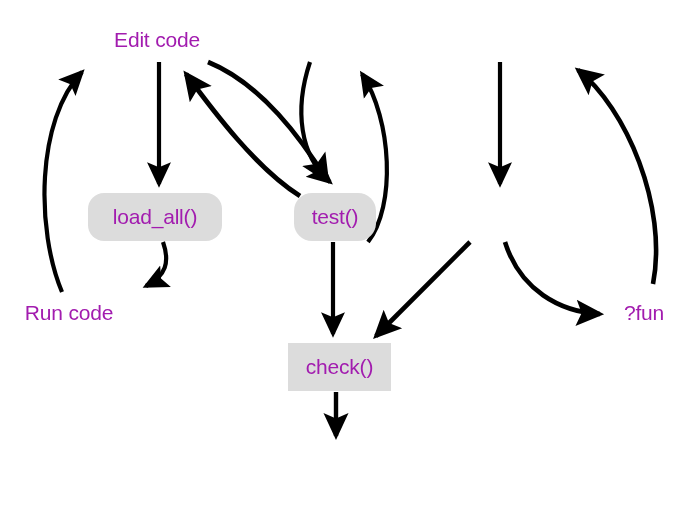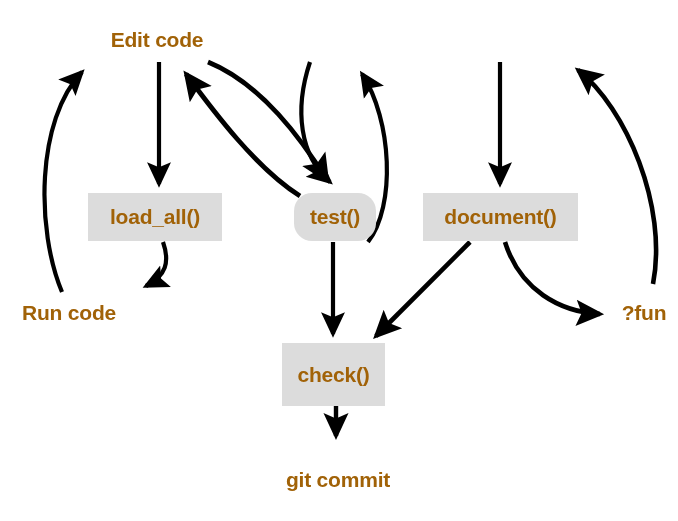--- a/index.html
+++ b/index.html
@@ -21,22 +21,22 @@
     top: 0;
     width: 678px;
     height: 521px;
     pointer-events: none;
   }
   .node {
     position: absolute;
     display: flex;
     align-items: center;
     justify-content: center;
-    color: #a16207;
-    font-weight: bold;
+    color: #a21caf;
+    font-weight: normal;
     font-size: 21px;
     letter-spacing: -0.2px;
     white-space: nowrap;
   }
   .node.boxed {
     background: #dcdcdc;
   }
   .node.plain {
     background: transparent;
   }
@@ -83,41 +83,37 @@
 
     <path d="M 336,392 L 336,436" fill="none" stroke="#000000" stroke-width="4.4" marker-end="url(#ah)"></path>
   </svg>
 
   <div class="node plain" style="left:102px; top:25px; width:110px; height:30px;">
     <span>Edit code</span>
   </div>
 
 
 
-  <div class="node boxed" style="left:88px; top:193px; width:134px; height:48px;">
+  <div class="node boxed" style="left:88px; top:193px; width:134px; height:48px;border-radius:16px;">
     <span>load_all()</span>
   </div>
 
   <div class="node boxed" style="left:294px; top:193px; width:82px; height:48px;border-radius:18px;">
     <span>test()</span>
   </div>
 
-  <div class="node boxed" style="left:423px; top:193px; width:155px; height:48px;">
-    <span>document()</span>
-  </div>
 
   <div class="node plain" style="left:618px; top:298px; width:52px; height:30px;">
     <span>?fun</span>
   </div>
 
   <div class="node plain" style="left:13px; top:298px; width:112px; height:30px;">
     <span>Run code</span>
   </div>
 
-  <div class="node boxed" style="left:282px; top:343px; width:103px; height:63px;">
+  <div class="node boxed" style="left:288px; top:343px; width:103px; height:48px;">
     <span>check()</span>
   </div>
 
   <div class="node plain multiline" style="left:268px; top:449px; width:140px; height:62px;">
-    <span>git commit</span>
   </div>
 
 </div>
 
 </body></html>

